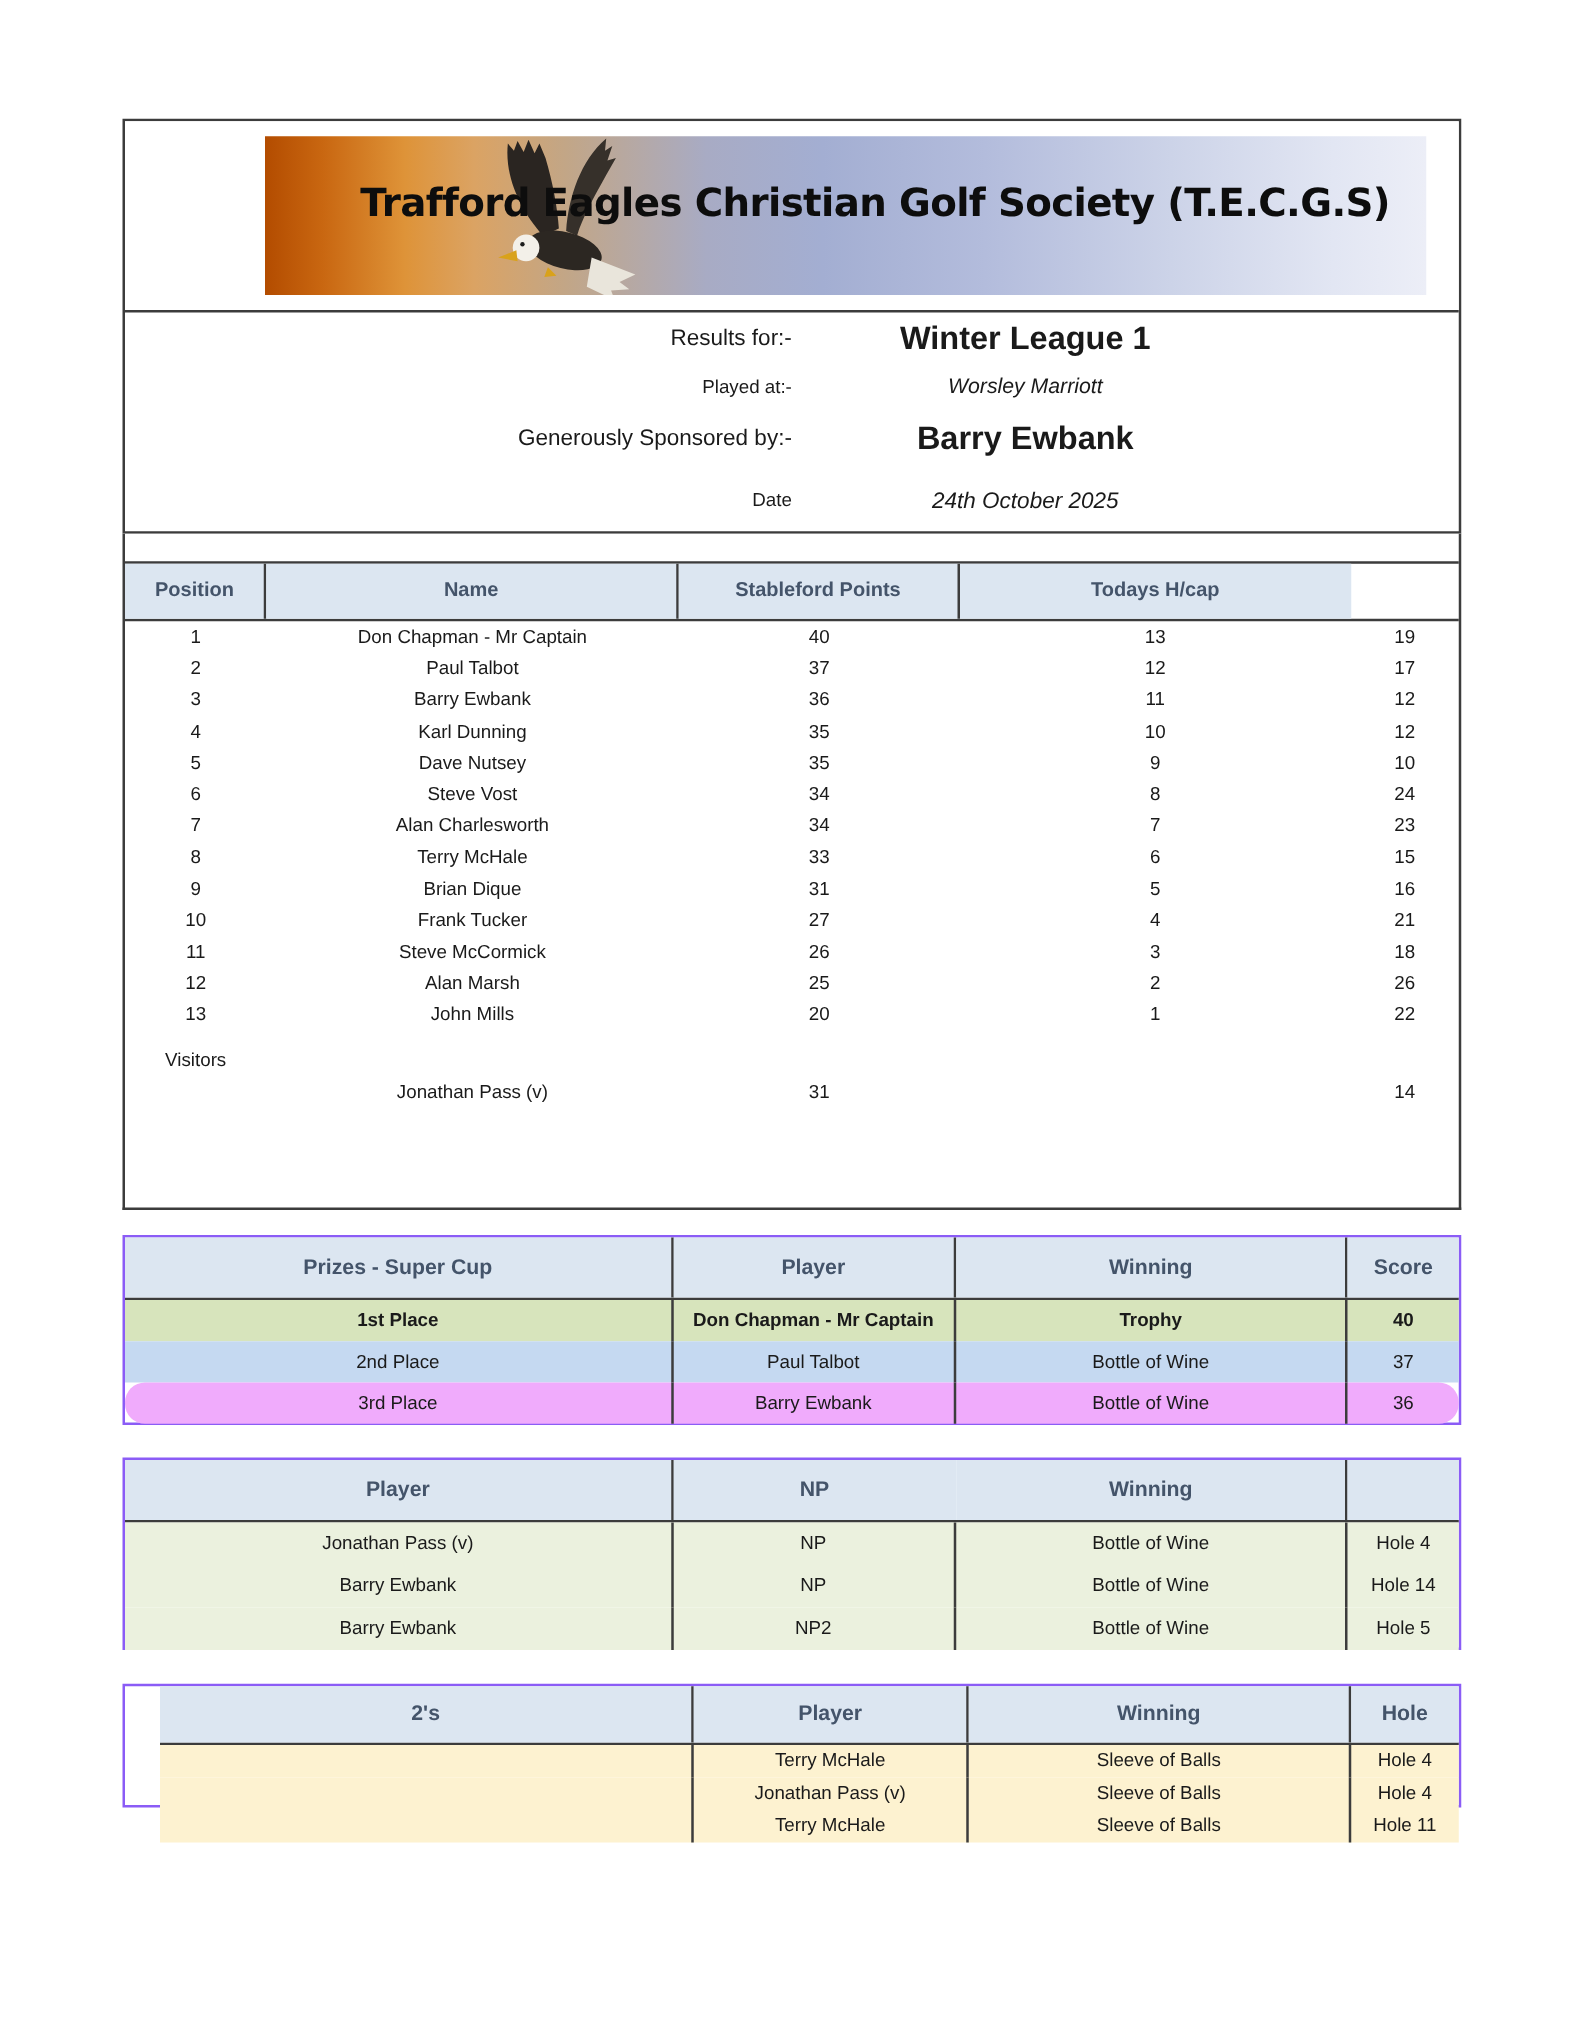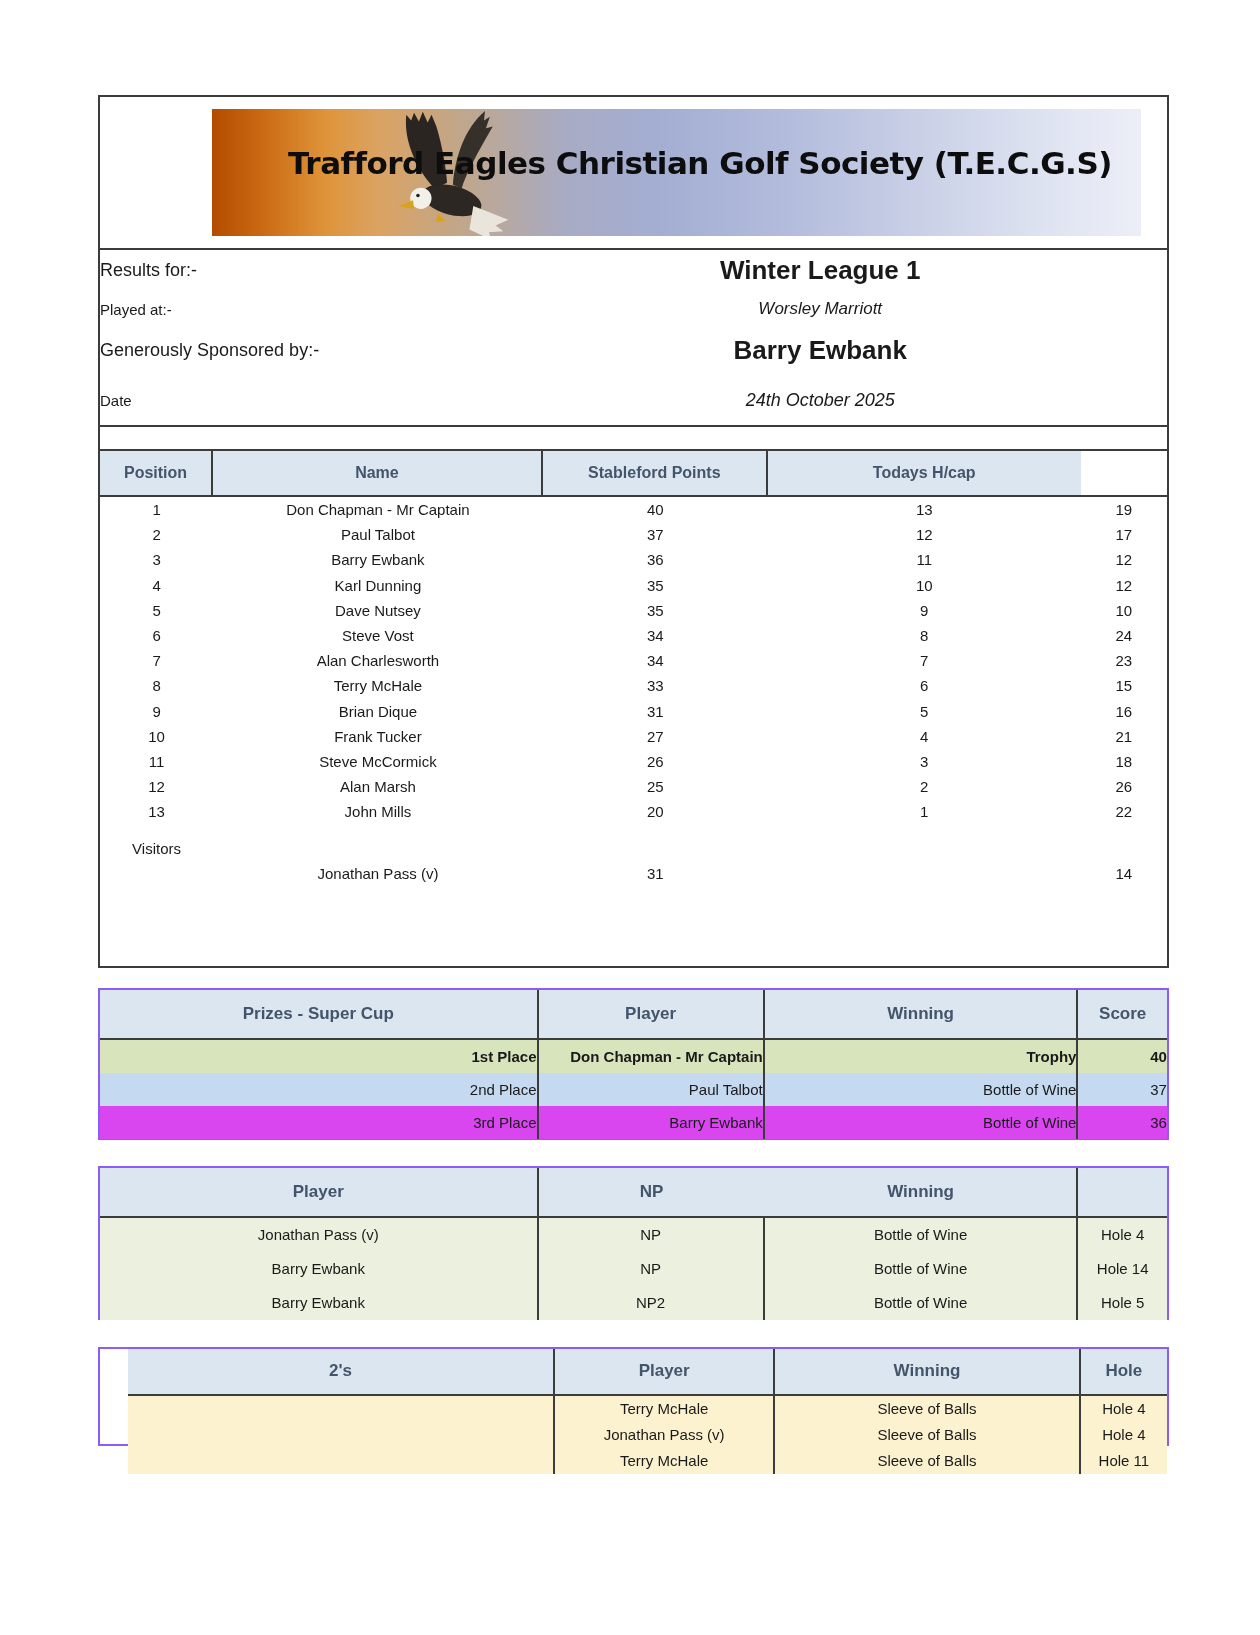--- a/index.html
+++ b/index.html
@@ -13,21 +13,21 @@
   .banner { position:absolute; left:112px; top:12px; right:26px; bottom:12px;
     background:linear-gradient(to right,#b34c00 0%,#c96711 5%,#de9338 12%,#dba363 18%,#c2a687 26%,#a8abc4 38%,#a3aed2 48%,#b3bcdc 62%,#ccd3e8 78%,#e2e6f3 92%,#eceef7 100%);
     overflow:hidden; }
   .banner-title { position:absolute; left:58px; top:36px; width:860px; text-align:center;
     font-size:31px; font-weight:bold; letter-spacing:-0.5px; white-space:nowrap;
     font-family:"DejaVu Sans", cursive, sans-serif; color:#0d0d0d; z-index:2; }
   .eagle { position:absolute; left:140px; top:-2px; z-index:1; }
 
   .info-rows { height:177px; }
   .info-row { display:grid; grid-template-columns:50% 35% 15%; align-items:center; }
-  .info-row .lbl { text-align:left; }
+  .info-row .lbl { text-align:right; }
   .info-row .val { text-align:center; }
   .ir1 { height:41px; } .ir2 { height:36px; } .ir3 { height:46px; } .ir4 { height:54px; }
   .lbl-lg { font-size:18px; } .lbl-sm { font-size:15px; }
   .val-big { font-size:26px; font-weight:bold; }
   .val-it  { font-size:17px; font-style:italic; }
   .val-it-lg { font-size:18px; font-style:italic; }
 
   
   .main-box { border:2px solid #3c3c3c; border-top:none; height:541px; background:#fff; }
   .main-spacer { height:22px; }
@@ -48,25 +48,25 @@
   .prizes-box { margin-top:20px; height:152px; }
   .np-box { margin-top:26px; height:154px; }
   .twos-box { margin-top:27px; height:99px;padding-left:28px; }
   .sub-header { border-bottom:2px solid #3c3c3c; }
   .prizes-header, .np-header { height:50px; }
   .twos-header { height:47px; }
   .sub-header .hd { font-size:17px; }
   .hd.no-br { border-right:none; }
 
   .p-row { height:33px; line-height:33px; font-size:15px; text-align:center; }
-  .p-row .cell { border-right:2px solid #3c3c3c; overflow:hidden;text-align:right; }
+  .p-row .cell { border-right:2px solid #3c3c3c; overflow:hidden; }
   .p-row .cell:last-child { border-right:none; }
   .row-green { background:#d7e4bc; }
   .row-blue { background:#c5d9f1; }
-  .row-yellow { background:#d946ef; }
+  .row-yellow { background:#f0abfc;border-radius:16px; }
   .row-bold { font-weight:bold; }
 
   .np-row { height:34px; line-height:34px; font-size:15px; text-align:center; background:#ebf1de; }
   .np-row .cell { border-right:2px solid #3c3c3c; overflow:hidden; }
   .np-row .cell:last-child { border-right:none; }
 
   .two-row { height:26px; line-height:26px; font-size:15px; text-align:center; background:#fdf2d0; }
   .two-row .cell { border-right:2px solid #3c3c3c; overflow:hidden; }
   .two-row .cell:last-child { border-right:none; }
 </style>

